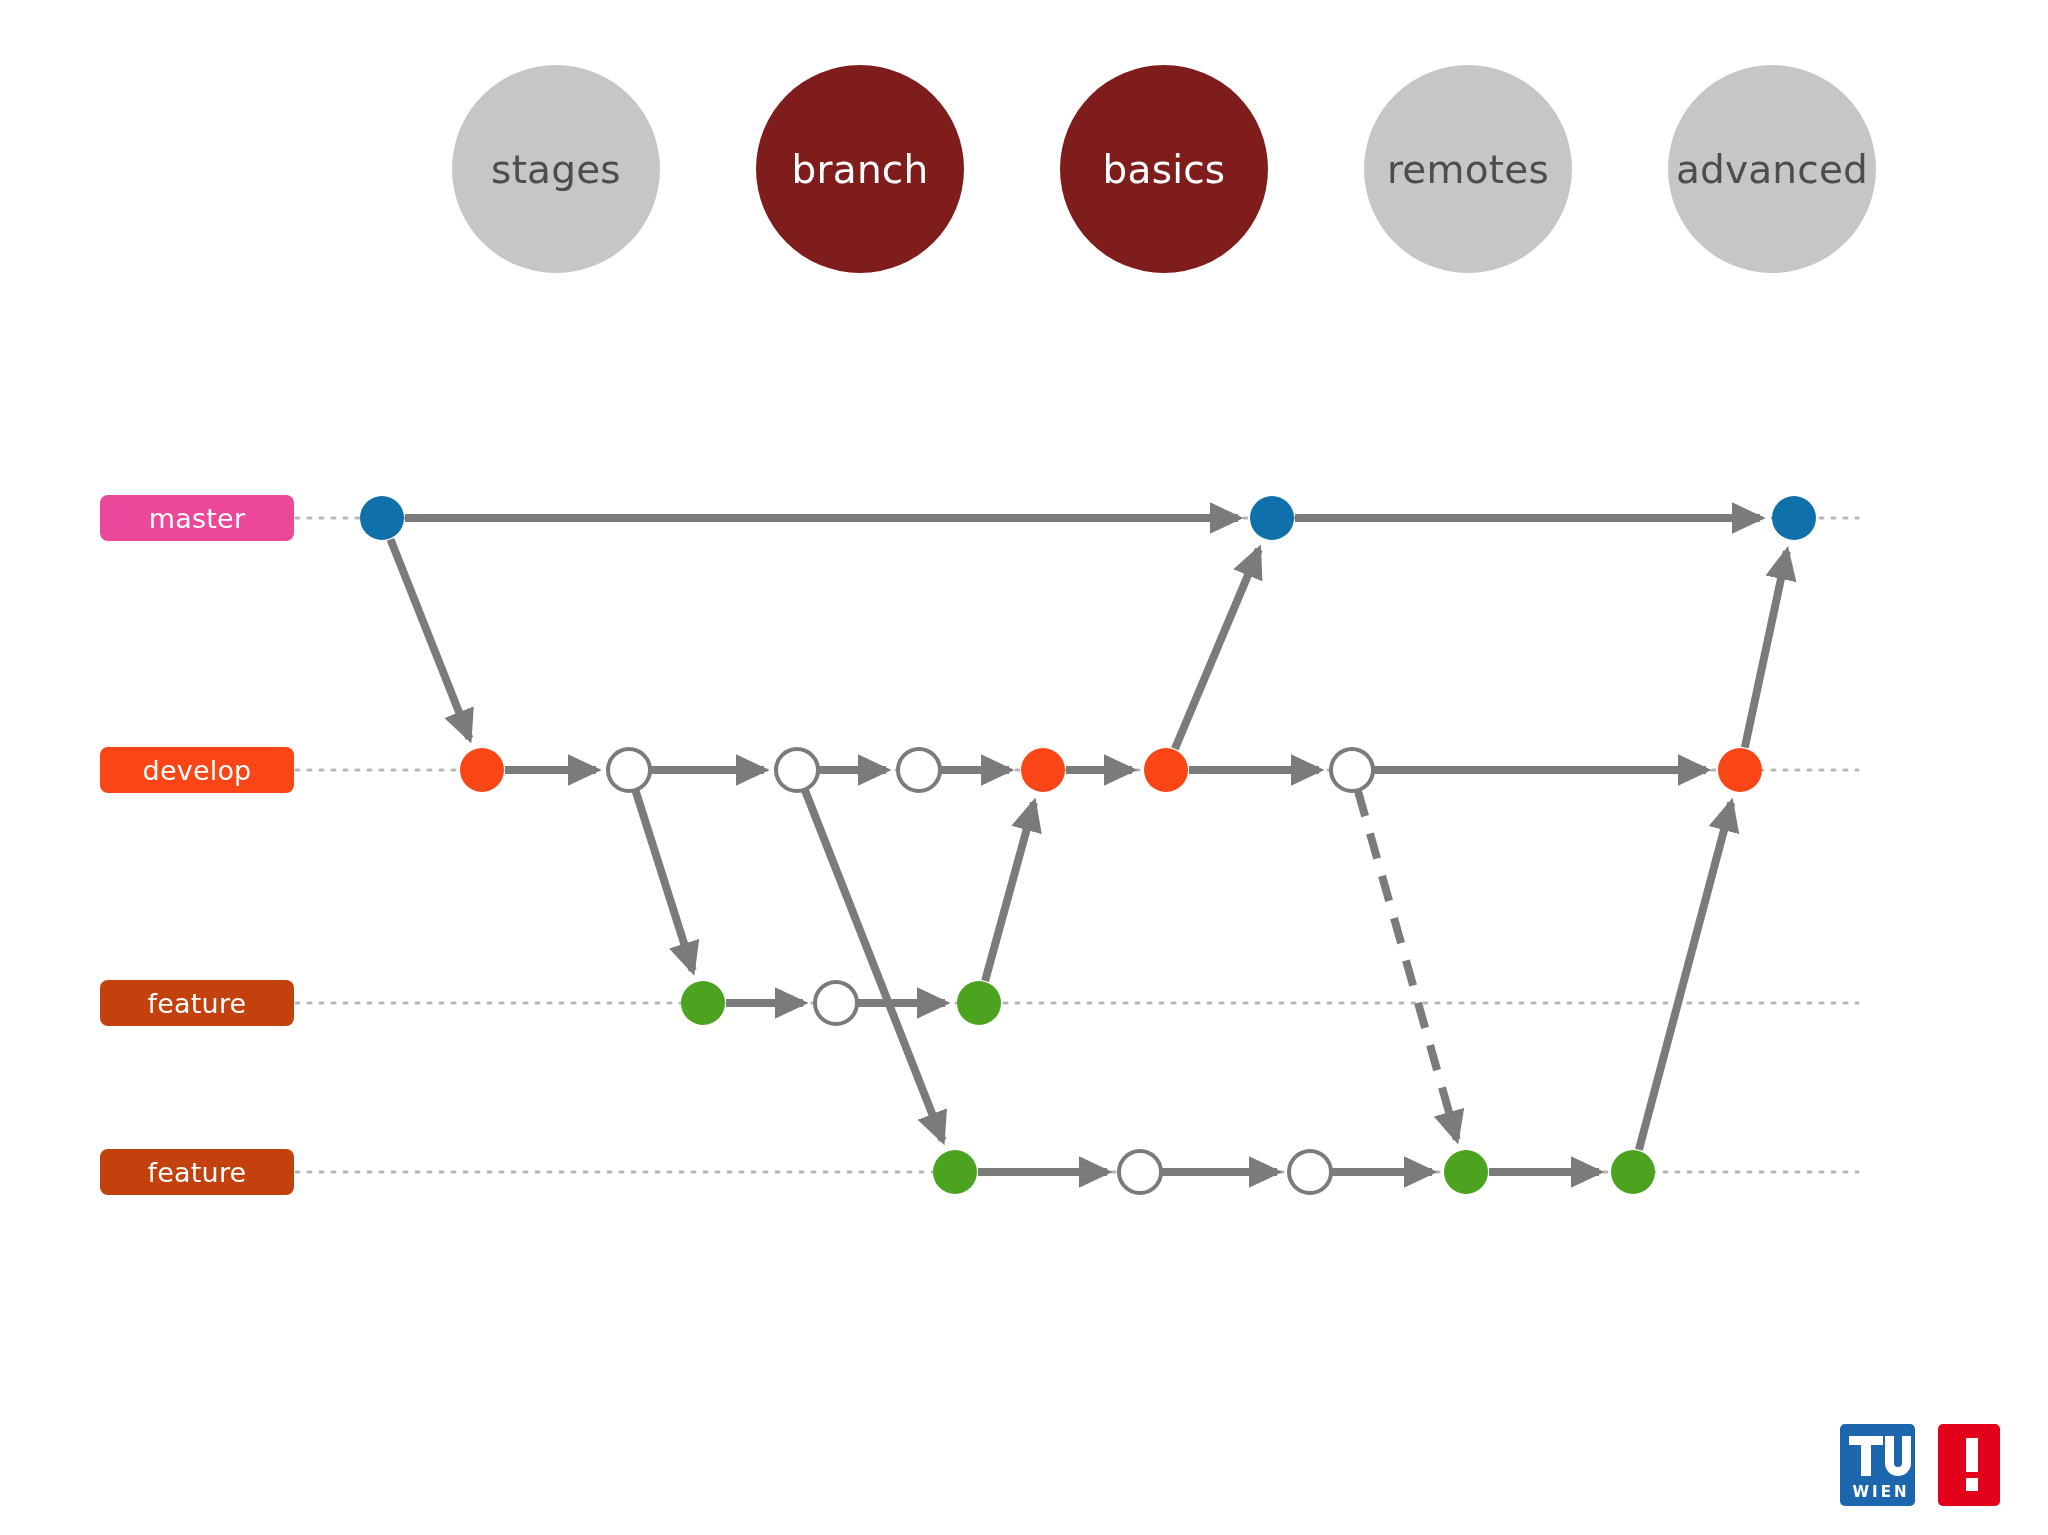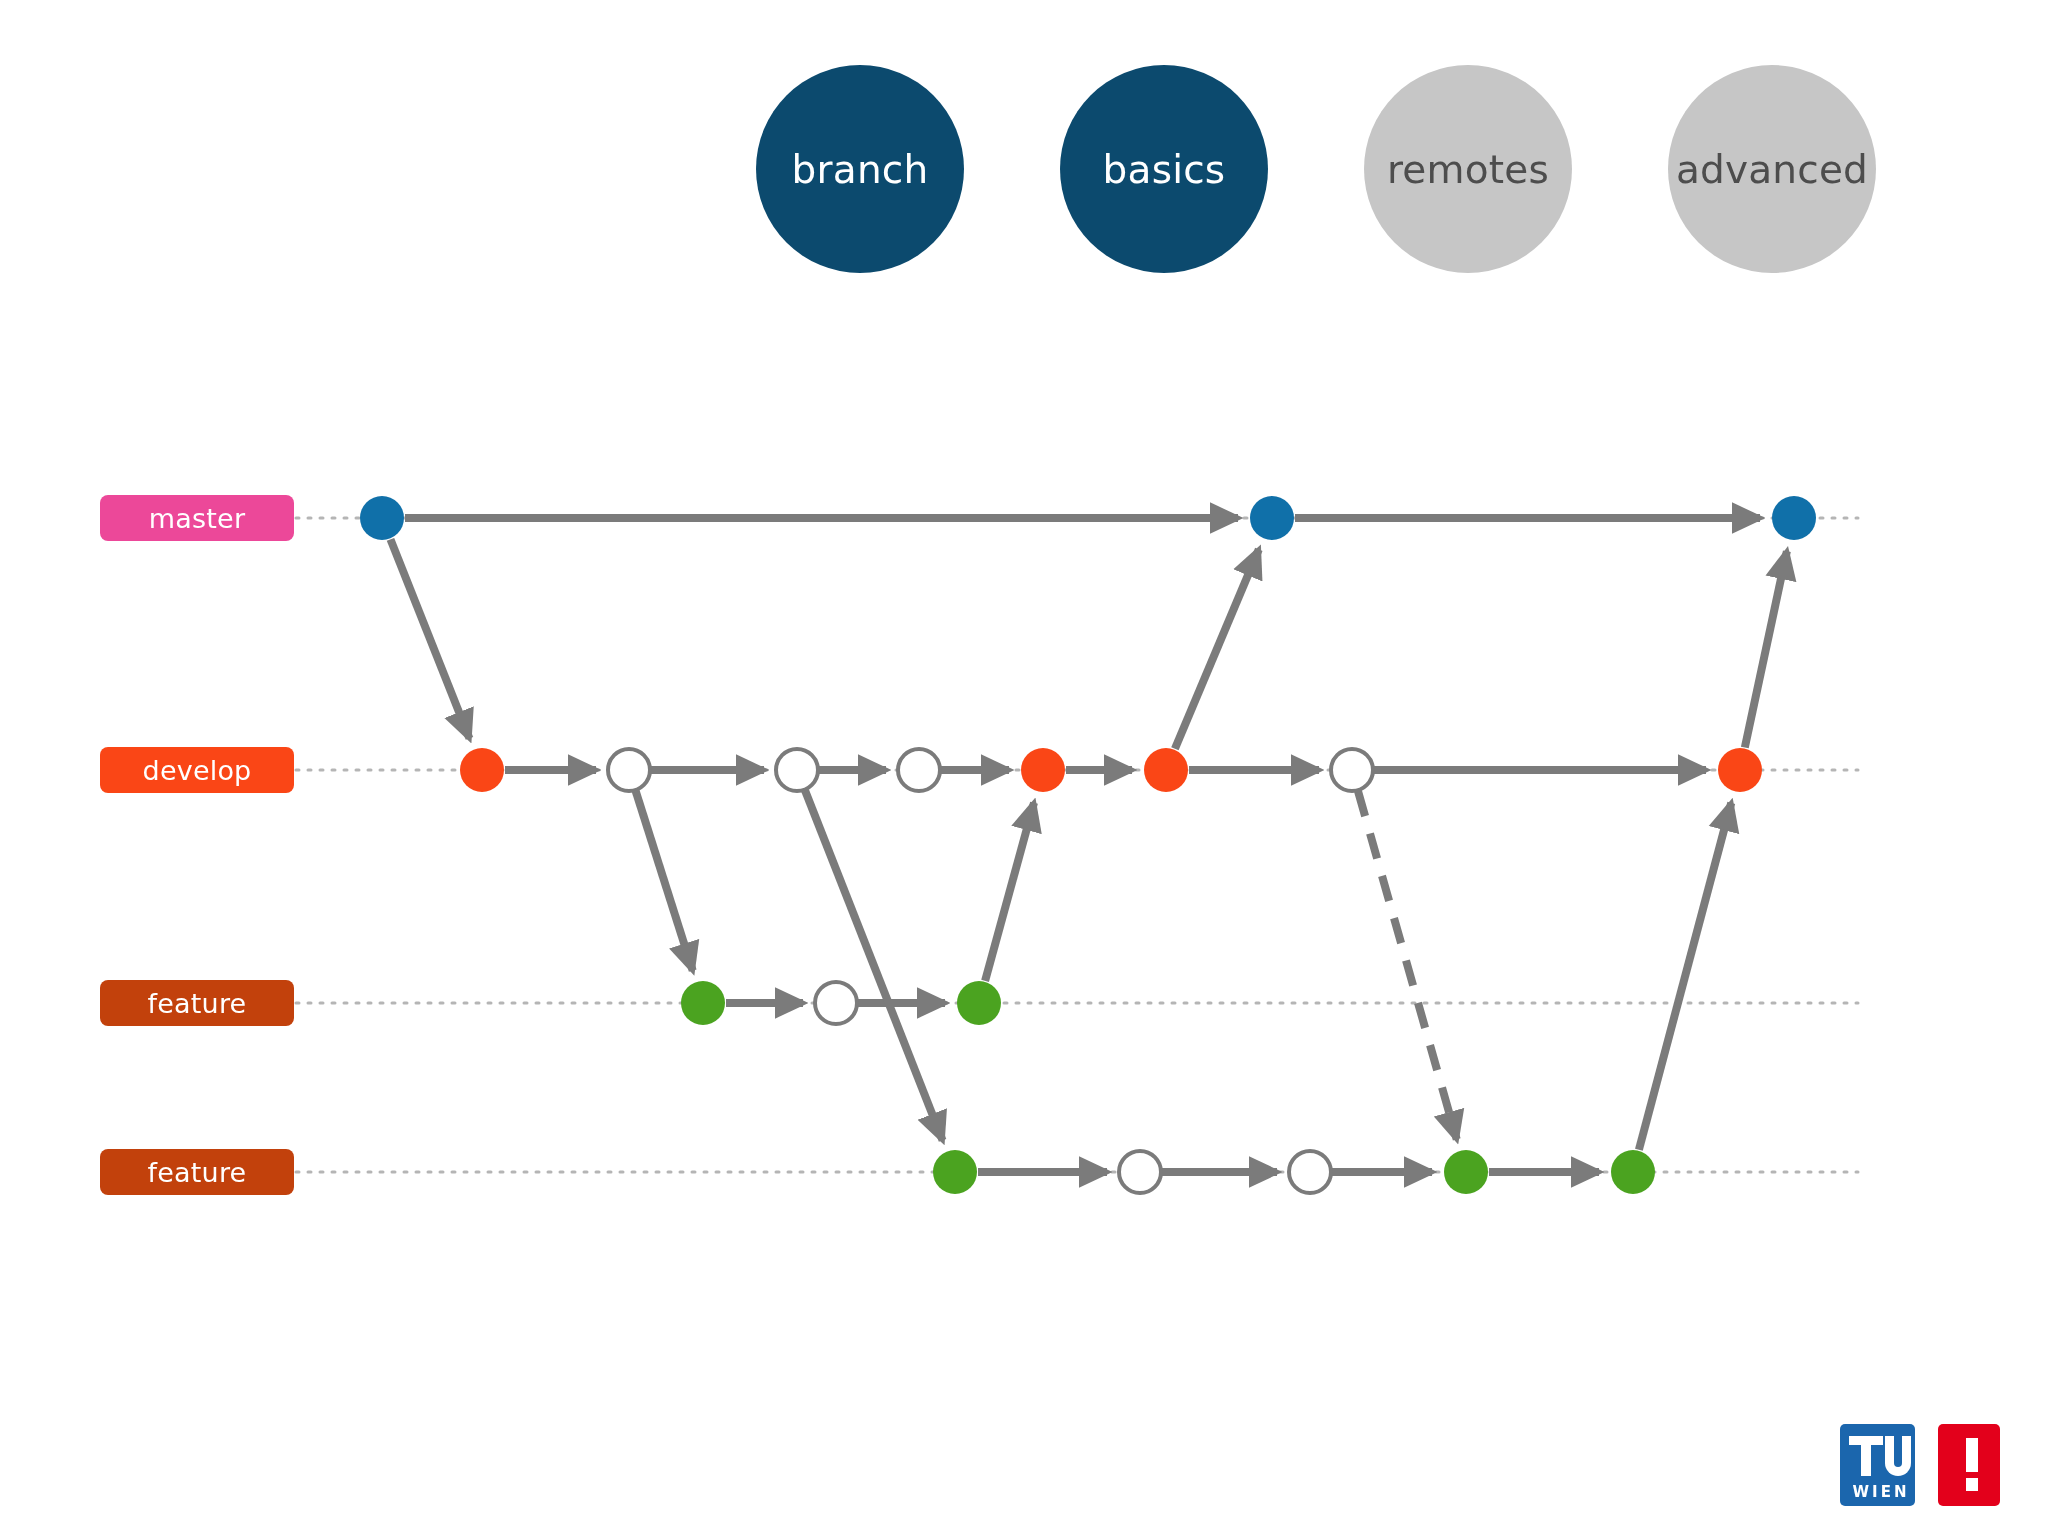--- a/index.html
+++ b/index.html
@@ -34,21 +34,21 @@
     top: 65px;
   }
   .bubble-label {
     font-size: 39px;
     font-weight: 400;
     letter-spacing: 0.2px;
     line-height: 1;
   }
   .bubble.inactive { background: #c6c6c6; }
   .bubble.inactive .bubble-label { color: #4d4d4d; }
-  .bubble.active { background: #0c4a6e; }
+  .bubble.active { background: #7f1d1d; }
   .bubble.active .bubble-label { color: #ffffff; }
 
   
   #graph {
     position: absolute;
     left: 0;
     top: 0;
     width: 2048px;
     height: 1535px;
   }
@@ -130,20 +130,23 @@
     position: absolute;
     background: #ffffff;
   }
   .bang-bar { left: 28px; top: 14px; width: 12px; height: 34px; }
   .bang-pt  { left: 28px; top: 54px; width: 12px; height: 13px; }
 </style>
 </head>
 <body>
 
 <div id="topnav">
+    <div class="bubble inactive" style="left: 452px;">
+      <span class="bubble-label">stages</span>
+    </div>
     <div class="bubble active" style="left: 756px;">
       <span class="bubble-label">branch</span>
     </div>
     <div class="bubble active" style="left: 1060px;">
       <span class="bubble-label">basics</span>
     </div>
     <div class="bubble inactive" style="left: 1364px;">
       <span class="bubble-label">remotes</span>
     </div>
     <div class="bubble inactive" style="left: 1668px;">

